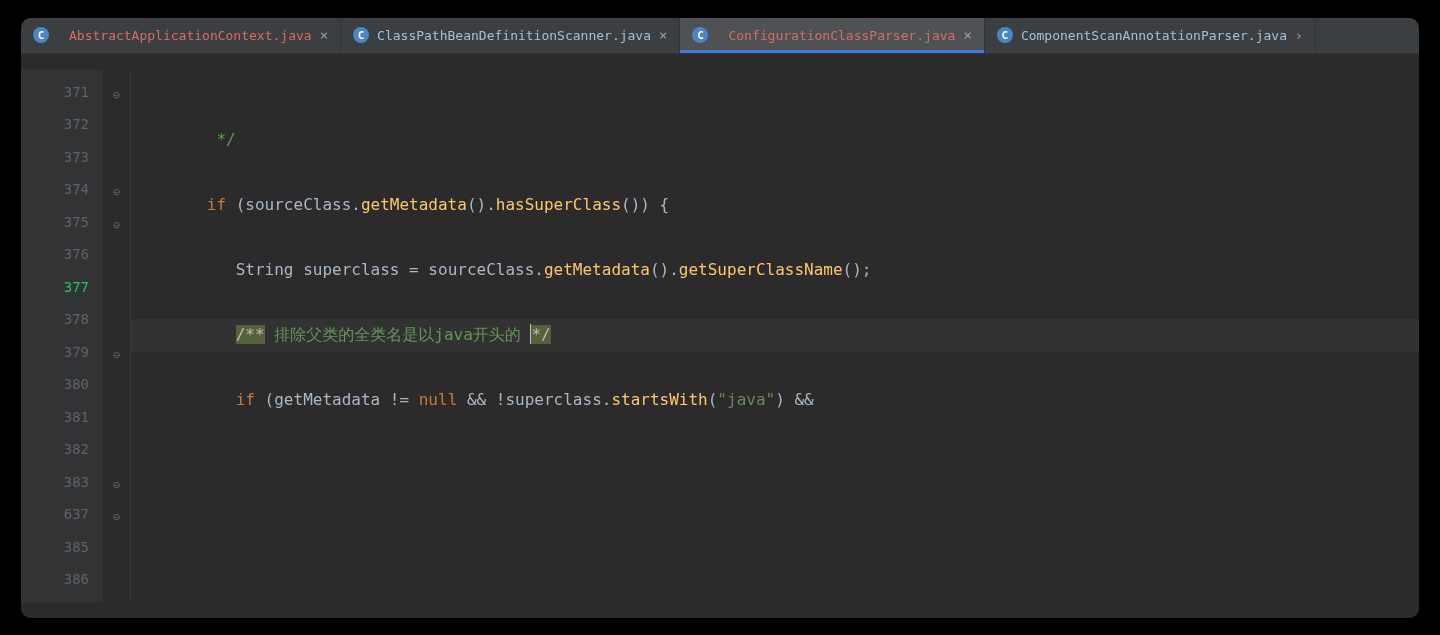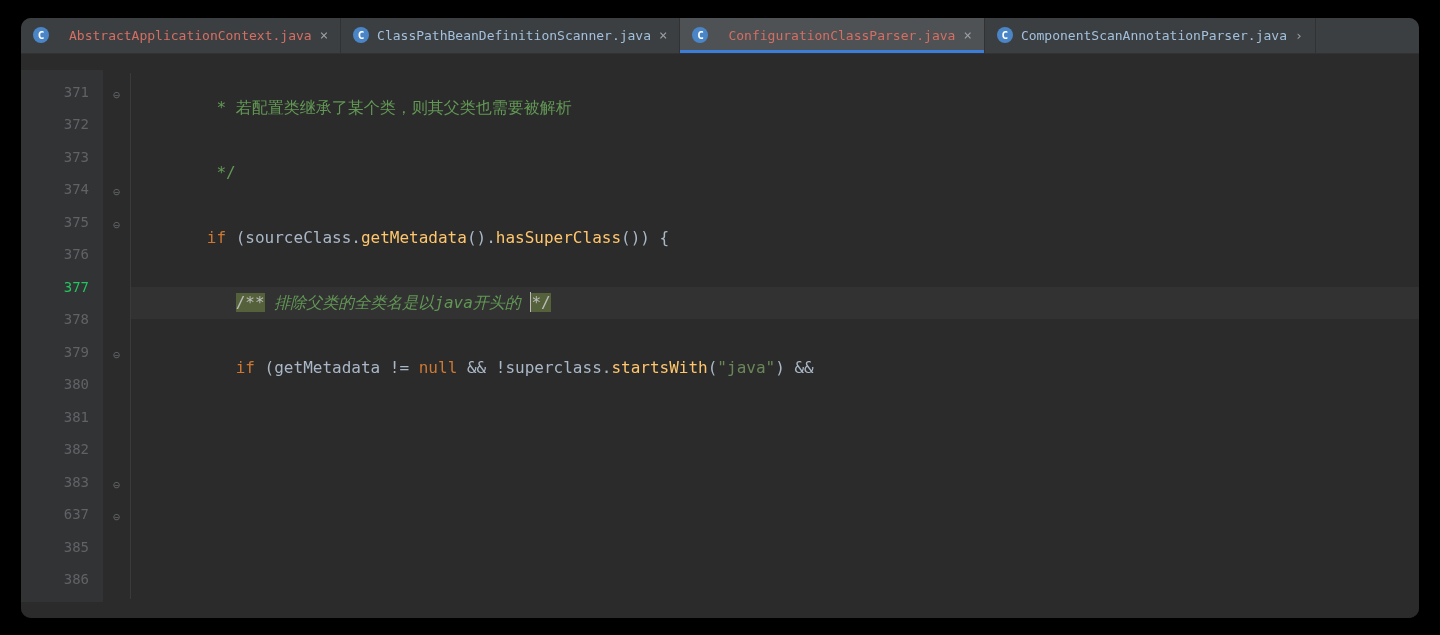--- a/index.html
+++ b/index.html
@@ -122,21 +122,21 @@
     color: #a9b7c6;
     position: relative;
   }
   .code .line { height: 32.5px; }
   .code .line.current {
     background: #323232;
     margin-left: -18px;
     padding-left: 18px;
   }
   .kw { color: #cc7832; margin-top: 27px; }
-  .com { color: #629755; font-style: italic; }
+  .com { color: #629755; }
   .com-doc { color: #629755; }
   .com-hl { background: #55613a; color: #bbb; }
   .str { color: #6a8759; }
   .method { color: #ffc66d; }
   .caret {
     display:inline-block;
     width:1px; height:20px;
     background:#bbb;
     vertical-align:middle;
     margin-bottom:3px;
@@ -205,23 +205,24 @@
       <div class="fm"></div>
       <div class="fm">⊖</div>
       <div class="fm">⊖</div>
       <div class="fm"></div>
       <div class="fm"></div>
     </div>
 
     <div class="code">
 <div class="line"><span>      </span><span class="com-hl">/**</span></div>
 <div class="line com-doc"><span>      </span><span> * 解析父类</span></div>
-<div class="line com-doc"><span>      </span><span> * 若配置类继承了某个类，则其父类也需要被解析</span></div>
+<div class="line com-doc"><span>      </span></div>
 <div class="line com-doc"><span>      </span><span> */</span></div>
 <div class="line"><span>      </span><span class="kw">if</span><span> (sourceClass.</span><span class="method">getMetadata</span><span>().</span><span class="method">hasSuperClass</span><span>()) {</span></div>
+<div class="line"><span>         </span><span>String superclass = sourceClass.</span><span class="method">getMetadata</span><span>().</span><span class="method">getSuperClassName</span><span>();</span></div>
 <div class="line current"><span>         </span><span class="com-hl">/**</span><span class="com"> 排除父类的全类名是以java开头的 </span><span class="caret"></span><span class="com-hl">*/</span></div>
 <div class="line"><span>         </span><span class="kw">if</span><span> (getMetadata != </span><span class="kw">null</span><span> &amp;&amp; !superclass.</span><span class="method">startsWith</span><span>(</span><span class="str">"java"</span><span>) &amp;&amp;</span></div>
 <div class="line"></div>
 
 
 
 
 
 
 

